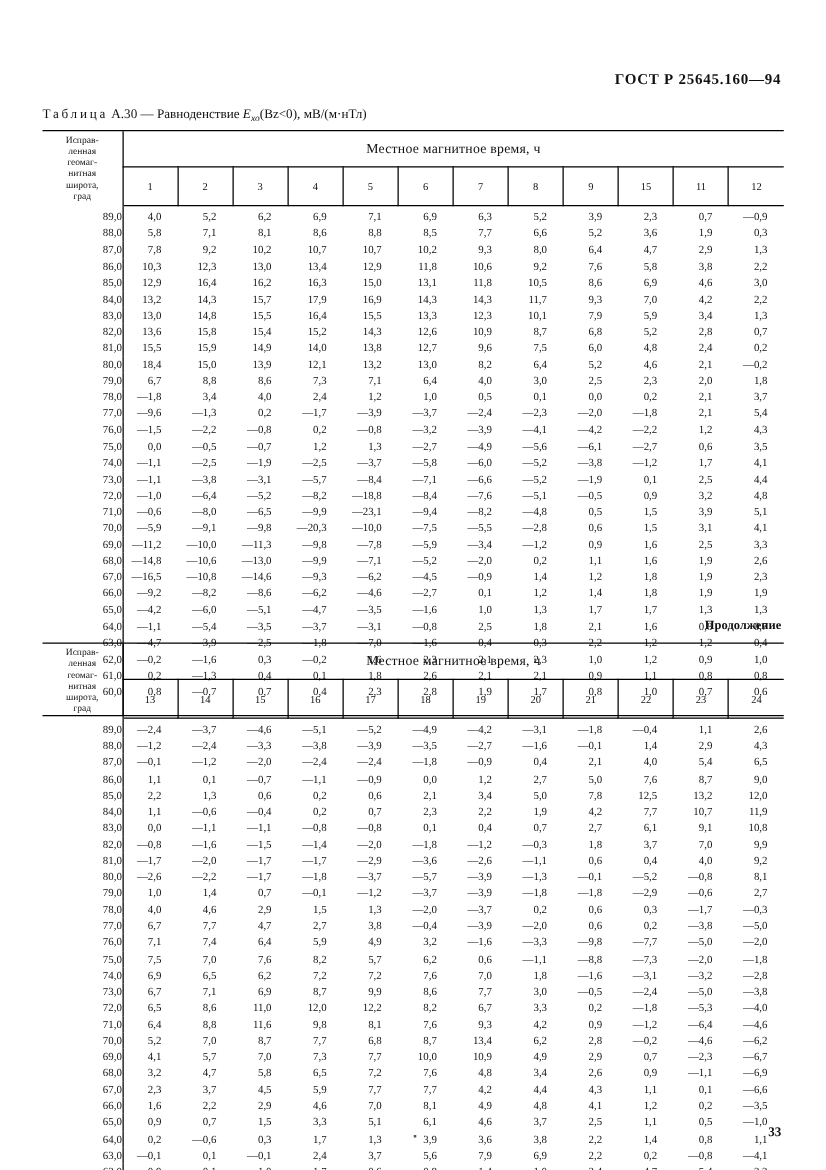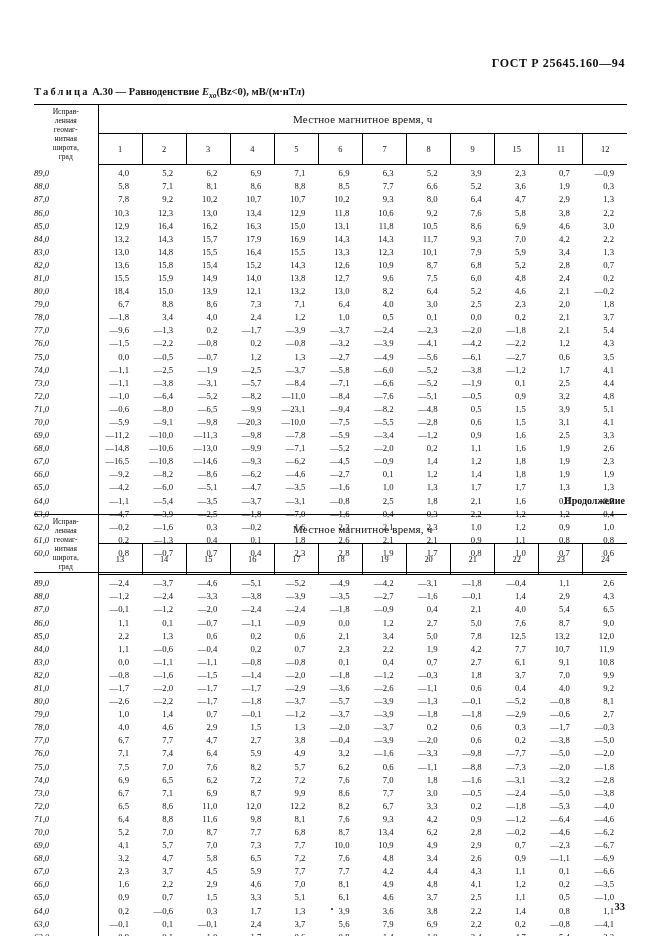--- a/index.html
+++ b/index.html
@@ -34,21 +34,21 @@
     letter-spacing: 0.6px;
     white-space: nowrap;
   }
 
   
   .table-caption {
     position: absolute;
     left: 34px;
     top: 86px;
     font-size: 10.5px;
-    font-weight: bold;
+    font-weight: normal;
     white-space: nowrap;
   }
   .table-caption .spaced {
     letter-spacing: 2.2px;
   }
   .table-caption i {
     font-style: italic;
   }
   .sub {
     font-size: 7.5px;
@@ -119,23 +119,22 @@
   }
 
   
   tbody td {
     height: 13.1px;
     line-height: 13.1px;
     font-size: 8.7px;
   }
   tbody td.lat {
     border-right: 1.4px solid #000;
-    text-align: left;
+    text-align: right;
     width: 64px;
-    font-style: italic;
   }
   tbody td.val {
     text-align: right;
     padding-right: 13px !important;
   }
   tbody tr:first-child td { padding-top: 2px; }
   tbody tr:last-child td { padding-bottom: 3px; }
 
   .spacer-row td {
     height: 9px;
@@ -465,21 +464,21 @@
             <td class="val">0,1</td>
             <td class="val">2,5</td>
             <td class="val">4,4</td>
           </tr>
           <tr>
             <td class="lat">72,0</td>
             <td class="val">—1,0</td>
             <td class="val">—6,4</td>
             <td class="val">—5,2</td>
             <td class="val">—8,2</td>
-            <td class="val">—11,0</td>
+            <td class="val">—18,8</td>
             <td class="val">—8,4</td>
             <td class="val">—7,6</td>
             <td class="val">—5,1</td>
             <td class="val">—0,5</td>
             <td class="val">0,9</td>
             <td class="val">3,2</td>
             <td class="val">4,8</td>
           </tr>
           <tr>
             <td class="lat">71,0</td>

